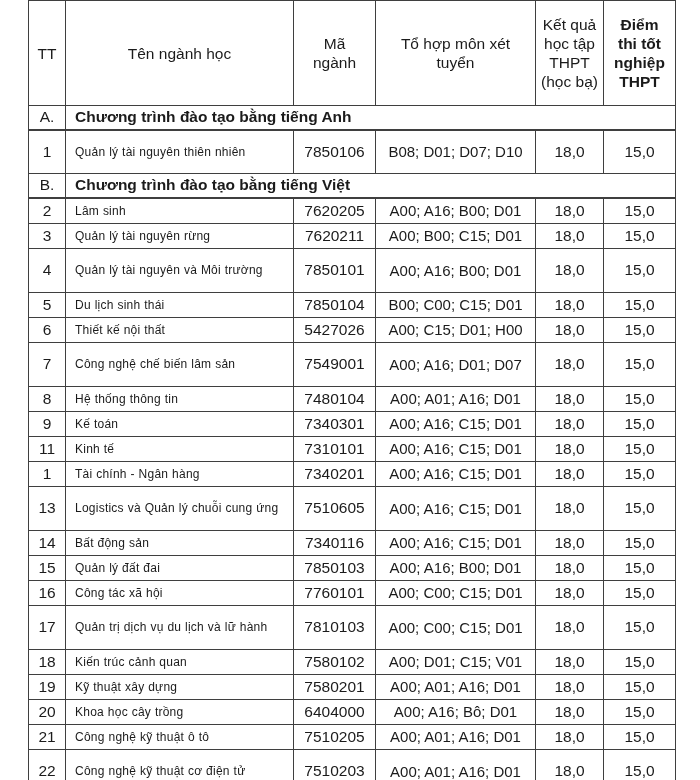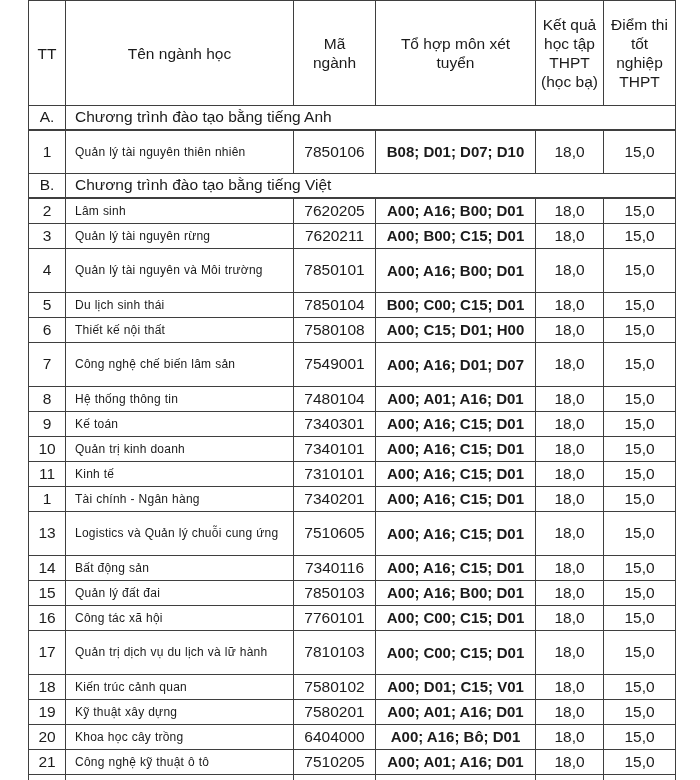--- a/index.html
+++ b/index.html
@@ -38,21 +38,21 @@
   thead th {
     border-top: none;            
     height: 96px;
     font-weight: normal;
     font-size: 15px;
     vertical-align: middle;
     line-height: 19px;
     padding: 2px 5px;
   }
   thead th.h-code  { padding: 2px 8px; }
-  thead th.h-thpt  { padding: 14px 7px; }
+  thead th.h-thpt  { padding: 14px 7px; font-weight: bold; }
 
   tr.row-1 { height: 24px; }
   tr.row-2 { height: 44px; }
   tr.section-row { height: 24px; }
   tr.section-row td { border-bottom-width: 2px; }
 
   td.cell-tt {
     text-align: center;
     vertical-align: middle;
   }
@@ -63,23 +63,23 @@
     font-size: 12px;
     letter-spacing: 0.02em;
     line-height: 20px;
     word-spacing: 0.02em;
   }
   td.cell-code, td.cell-combos, td.cell-score {
     text-align: center;
     vertical-align: middle;
     padding: 1px 2px;
   }
-  td.cell-combos { font-size: 15px; font-weight: bold; }
+  td.cell-combos { font-size: 15px; }
   td.section-title {
-    font-weight: 400;
+    font-weight: 700;
     text-align: left;
     vertical-align: middle;
     padding: 2px 9px;
     font-size: 15.5px;
     margin-top: 36px;
   }
 </style>
 </head>
 <body>
 
@@ -148,21 +148,21 @@
           <td class="cell-tt">5</td>
           <td class="cell-name">Du lịch sinh thái</td>
           <td class="cell-code">7850104</td>
           <td class="cell-combos">B00; C00; C15; D01</td>
           <td class="cell-score">18,0</td>
           <td class="cell-score">15,0</td>
         </tr>
         <tr class="row-1">
           <td class="cell-tt">6</td>
           <td class="cell-name">Thiết kế nội thất</td>
-          <td class="cell-code">7580108</td>
+          <td class="cell-code">5427026</td>
           <td class="cell-combos">A00; C15; D01; H00</td>
           <td class="cell-score">18,0</td>
           <td class="cell-score">15,0</td>
         </tr>
         <tr class="row-2">
           <td class="cell-tt">7</td>
           <td class="cell-name">Công nghệ chế biến lâm sản</td>
           <td class="cell-code">7549001</td>
           <td class="cell-combos">A00; A16; D01; D07</td>
           <td class="cell-score">18,0</td>
@@ -178,28 +178,20 @@
         </tr>
         <tr class="row-1">
           <td class="cell-tt">9</td>
           <td class="cell-name">Kế toán</td>
           <td class="cell-code">7340301</td>
           <td class="cell-combos">A00; A16; C15; D01</td>
           <td class="cell-score">18,0</td>
           <td class="cell-score">15,0</td>
         </tr>
         <tr class="row-1">
-          <td class="cell-tt">10</td>
-          <td class="cell-name">Quản trị kinh doanh</td>
-          <td class="cell-code">7340101</td>
-          <td class="cell-combos">A00; A16; C15; D01</td>
-          <td class="cell-score">18,0</td>
-          <td class="cell-score">15,0</td>
-        </tr>
-        <tr class="row-1">
           <td class="cell-tt">11</td>
           <td class="cell-name">Kinh tế</td>
           <td class="cell-code">7310101</td>
           <td class="cell-combos">A00; A16; C15; D01</td>
           <td class="cell-score">18,0</td>
           <td class="cell-score">15,0</td>
         </tr>
         <tr class="row-1">
           <td class="cell-tt">1</td>
           <td class="cell-name">Tài chính - Ngân hàng</td>

